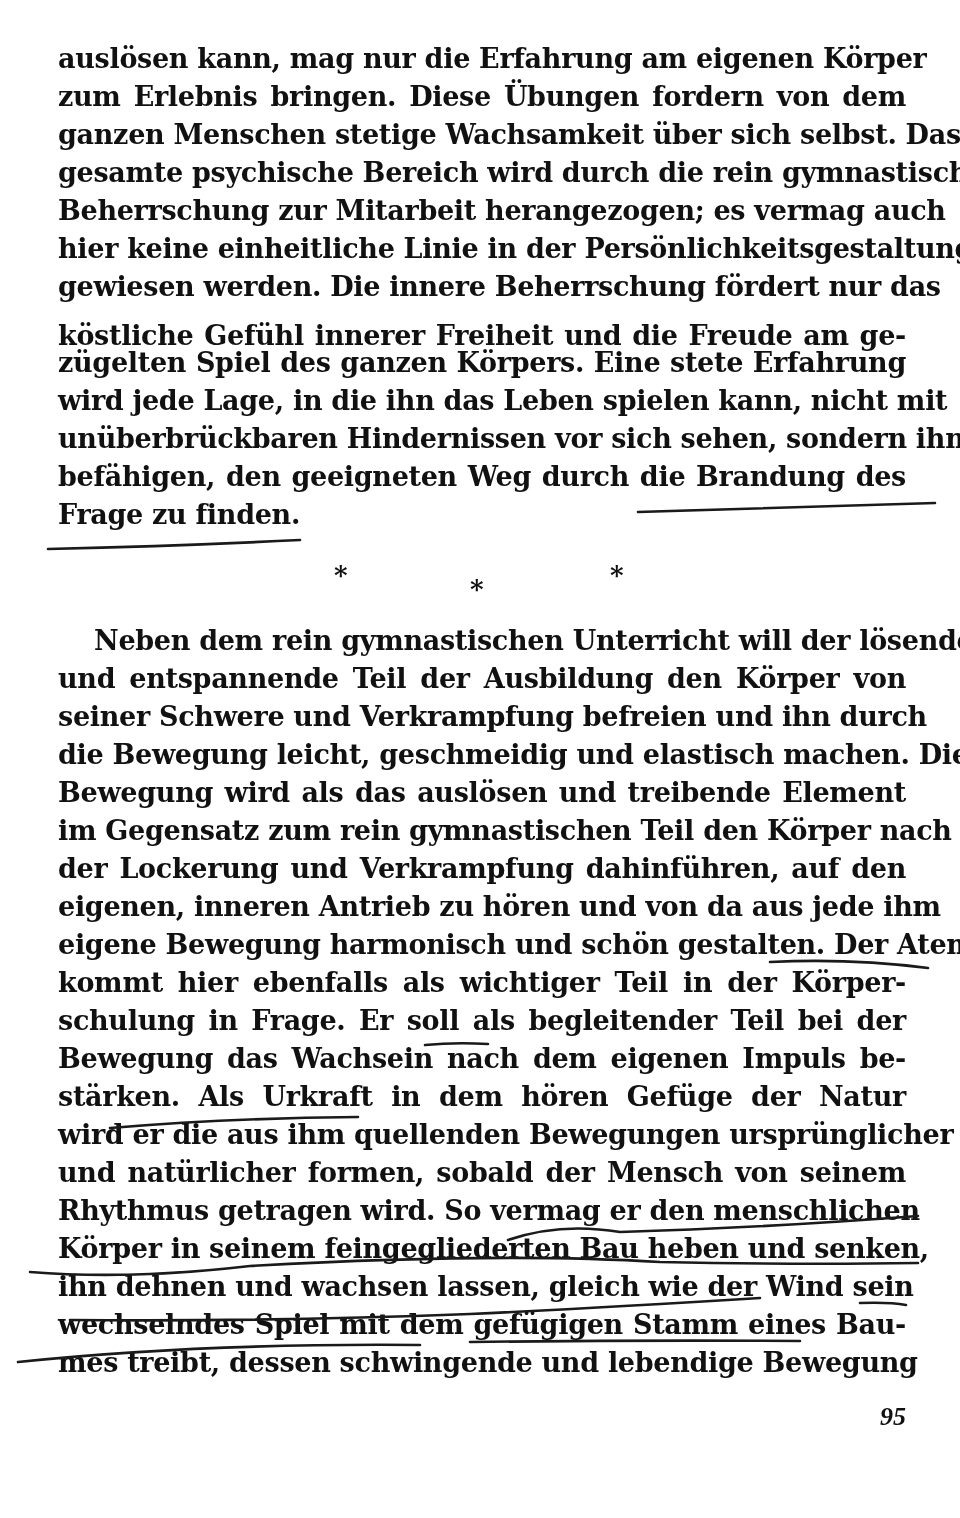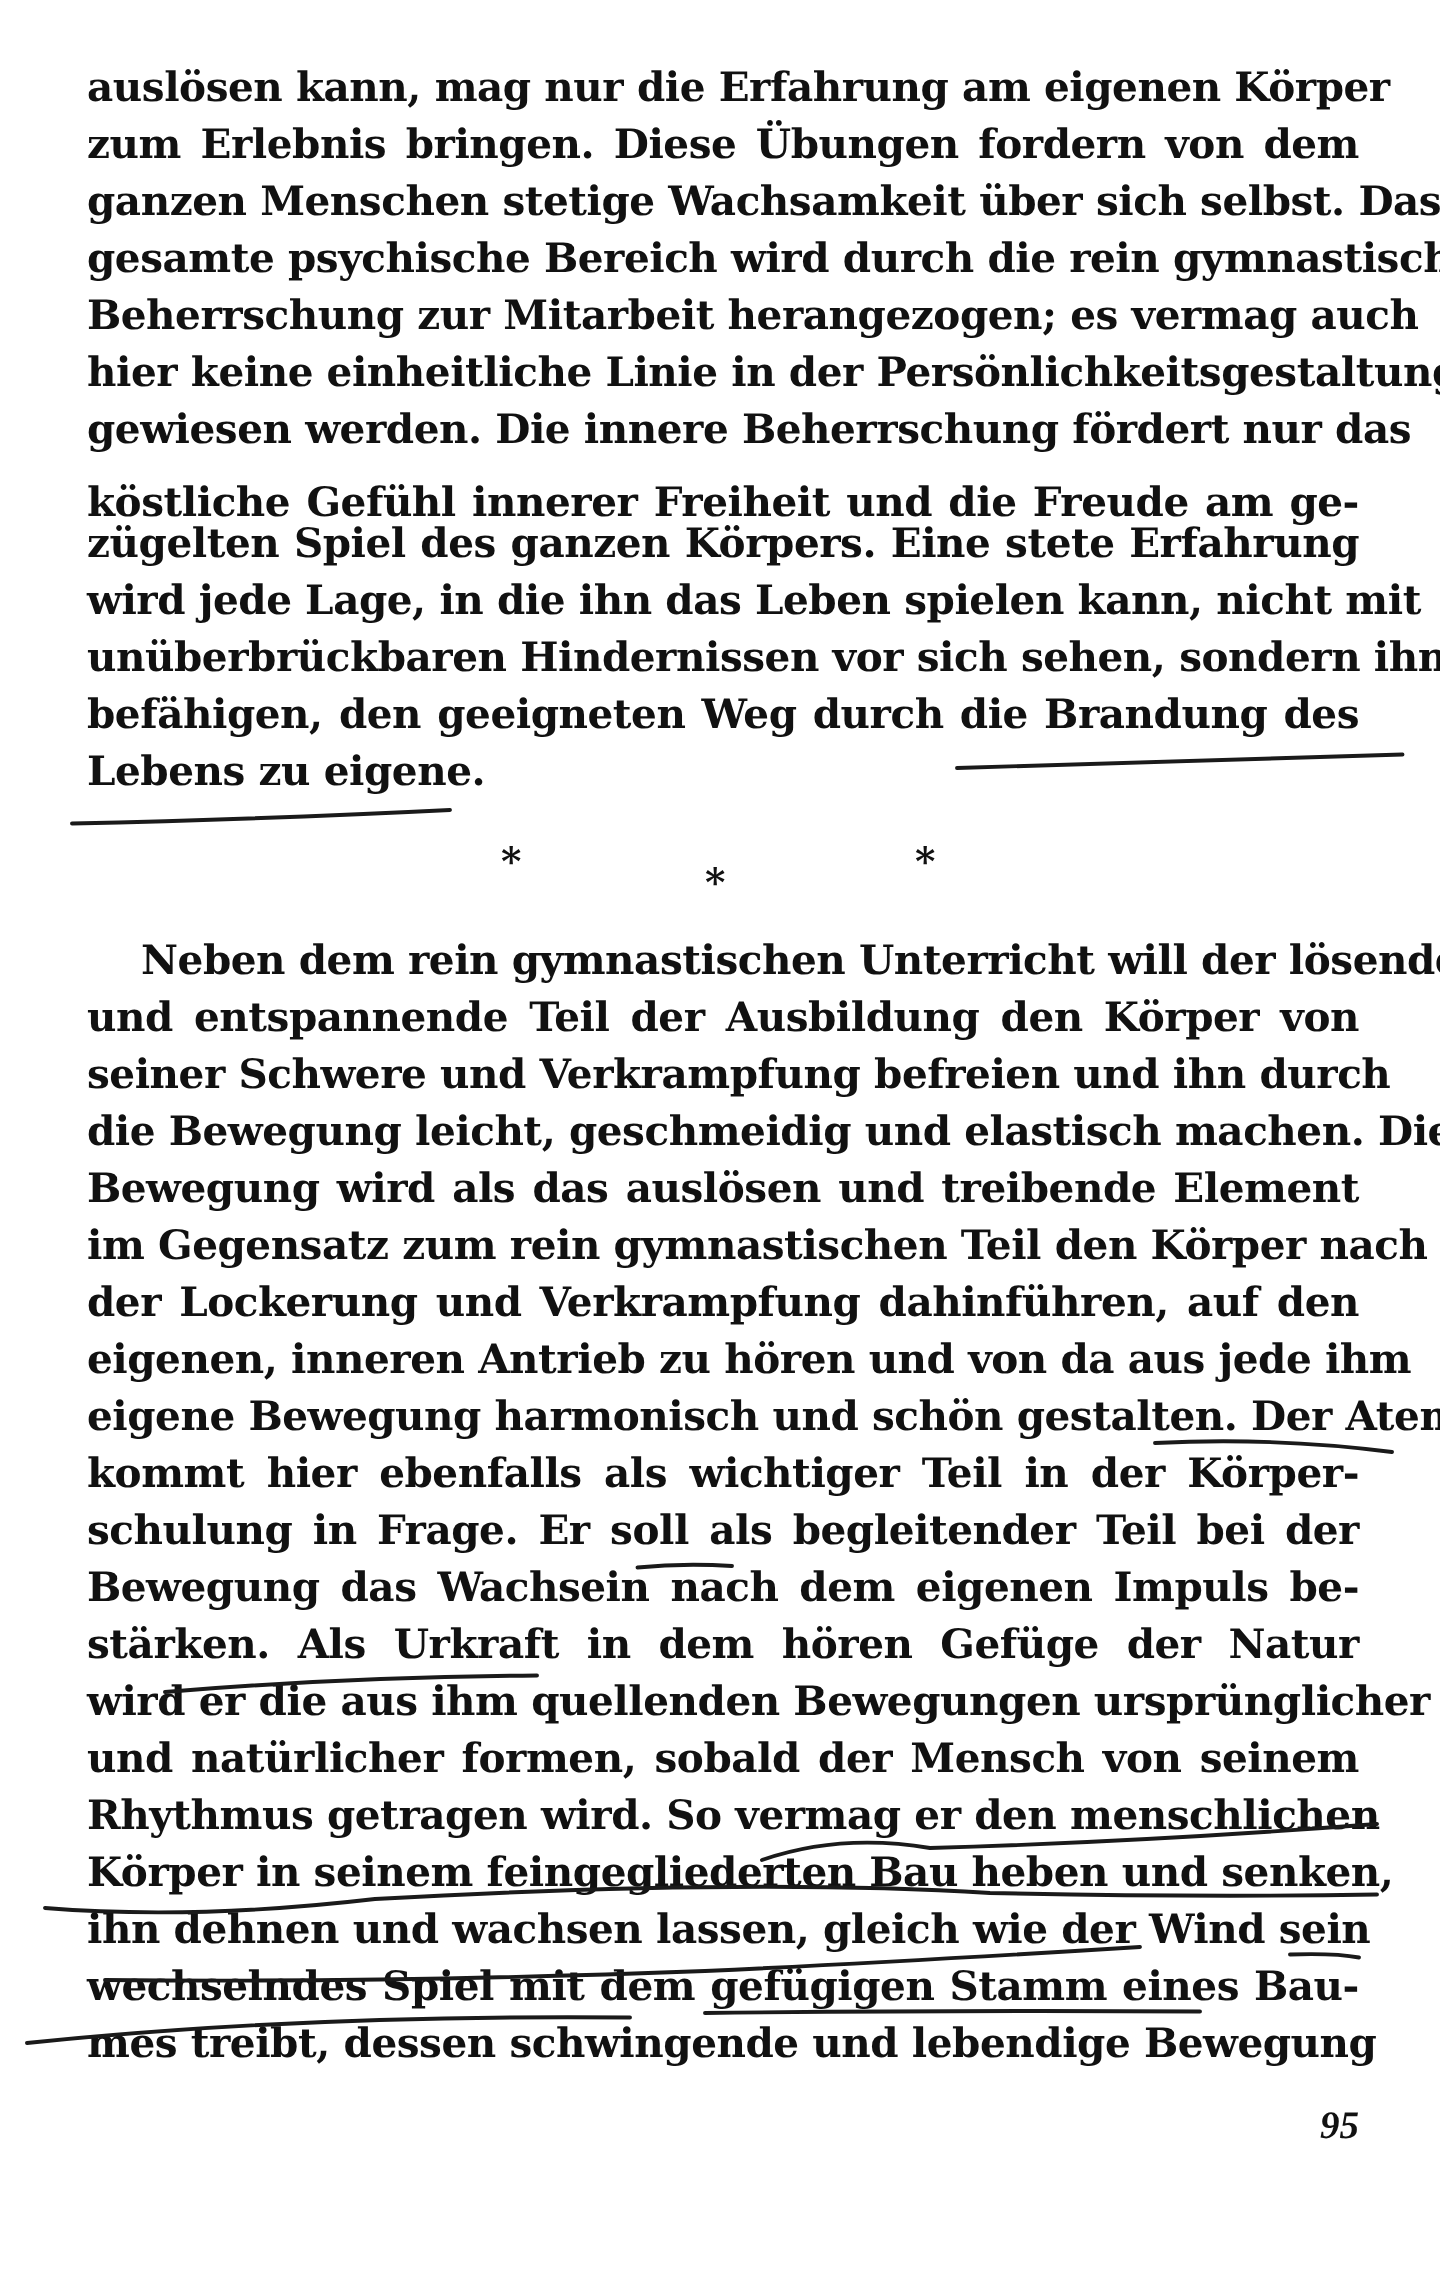--- a/index.html
+++ b/index.html
@@ -82,21 +82,21 @@
     <div class="line" style="top:76px">ganzen Menschen stetige Wachsamkeit über sich selbst. Das</div>
     <div class="line" style="top:114px">gesamte psychische Bereich wird durch die rein gymnastische</div>
     <div class="line" style="top:152px">Beherrschung zur Mitarbeit herangezogen; es vermag auch</div>
     <div class="line" style="top:190px">hier keine einheitliche Linie in der Persönlichkeitsgestaltung</div>
     <div class="line" style="top:228px">gewiesen werden. Die innere Beherrschung fördert nur das</div>
     <div class="line" style="top:277px">köstliche Gefühl innerer Freiheit und die Freude am ge-</div>
     <div class="line" style="top:304px">zügelten Spiel des ganzen Körpers. Eine stete Erfahrung</div>
     <div class="line" style="top:342px">wird jede Lage, in die ihn das Leben spielen kann, nicht mit</div>
     <div class="line" style="top:380px">unüberbrückbaren Hindernissen vor sich sehen, sondern ihn</div>
     <div class="line" style="top:418px">befähigen, den geeigneten Weg durch die Brandung des</div>
-    <div class="line last" style="top:456px">Lebens zu eigene.</div>
+    <div class="line last" style="top:456px">Frage zu finden.</div>
   </div>
 
   <div>
     <span class="stars" style="left:276px; top:522px">*</span>
     <span class="stars" style="left:412px; top:536px">*</span>
     <span class="stars" style="left:552px; top:522px">*</span>
   </div>
 
   <div>
     <div class="line indent" style="top:582px">Neben dem rein gymnastischen Unterricht will der lösende</div>

